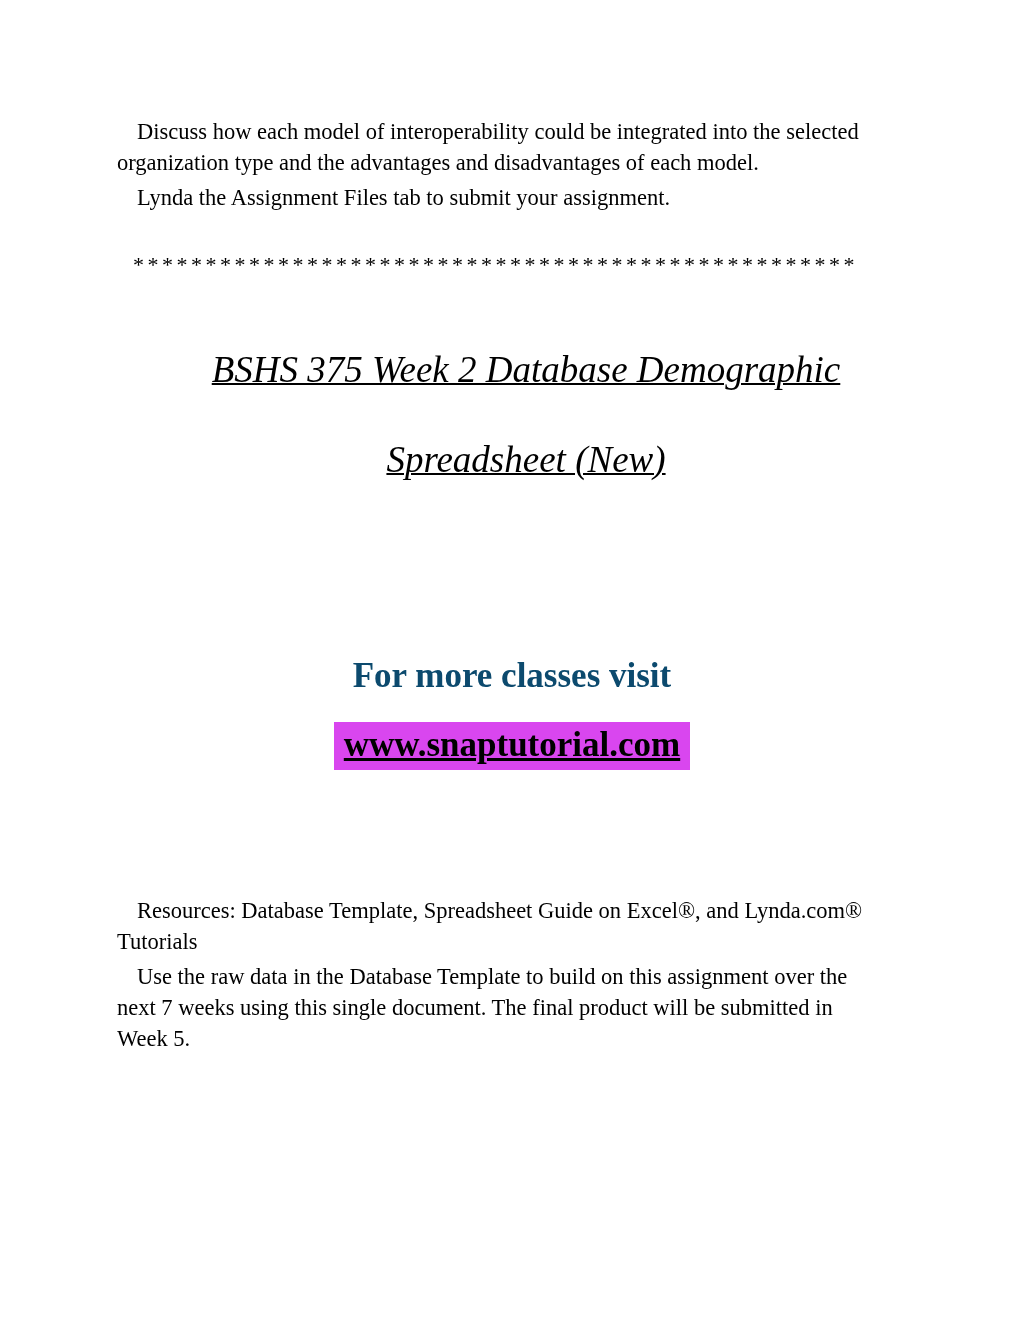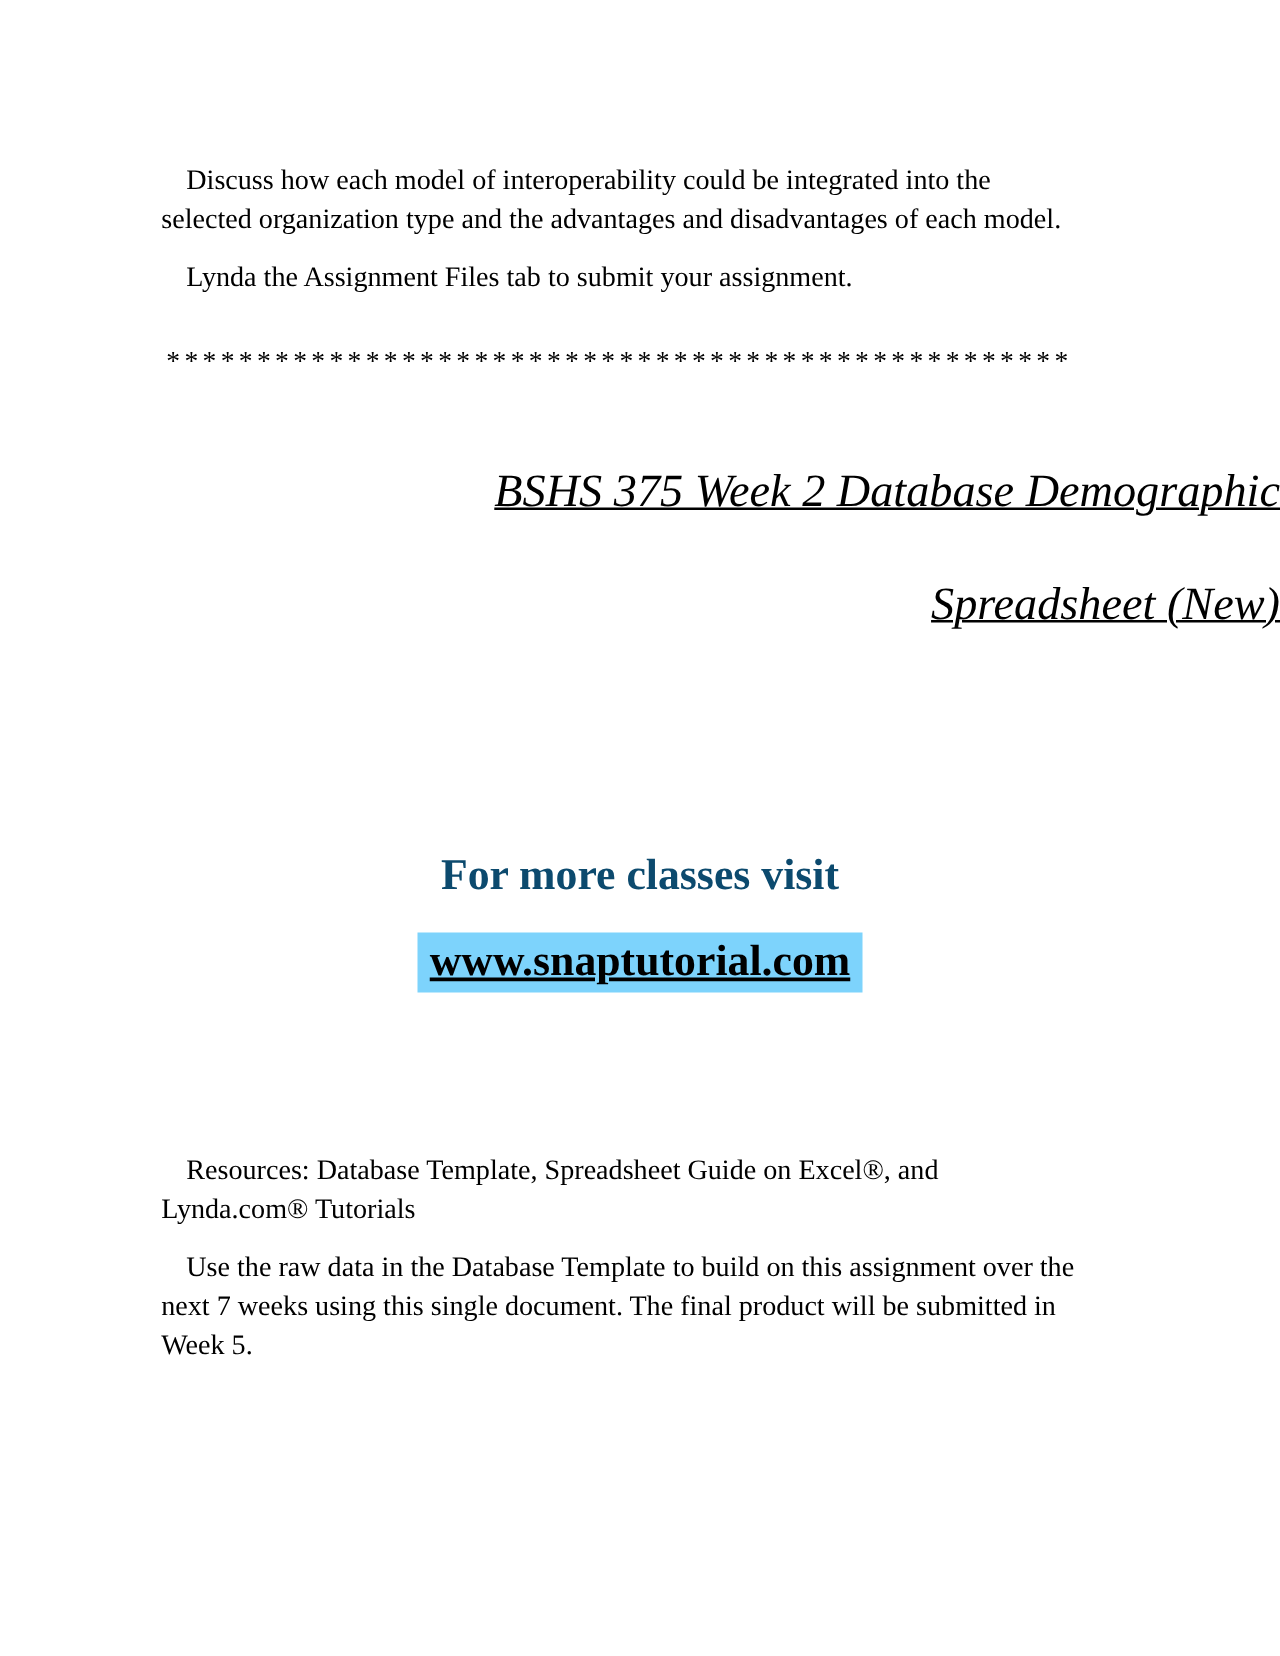--- a/index.html
+++ b/index.html
@@ -12,31 +12,31 @@
     font-family: "Liberation Serif", "DejaVu Serif", serif;
     box-sizing: border-box;
     padding-top: 112px;
     overflow: hidden;
   }
   .bodytext {
     margin: 0 141px 0 113px;
     font-size: 22.5px;
     line-height: 31px;
   }
-  .bodytext p { margin: 16px; text-indent: 20px; }
+  .bodytext p { margin: 4px; text-indent: 20px; }
   .stars {
     margin: 36px 0 0 133px;
     font-size: 22px;
     line-height: 31px;
     letter-spacing: 3.5px;
     white-space: nowrap;
   }
   .doc-title {
     margin: 66px 0 0 4px;
-    text-align: right;
+    text-align: center;
     font-size: 37px;
     font-weight: normal;
     font-style: italic;
     line-height: 48px;
     padding-left: 24px;
   }
   .doc-title .line {
     display: inline-block;
     text-decoration: underline;
     text-decoration-thickness: 2px;
@@ -51,21 +51,21 @@
     line-height: 42px;
     color: #0c4a6e;
   }
   .promo-linkwrap {
     margin: 25px 0 0 0;
     text-align: center;
     line-height: 42px;
   }
   .promo-link {
     display: inline-block;
-    background: #7dd3fc;
+    background: #d946ef;
     font-size: 35px;
     font-weight: bold;
     color: #000000;
     text-decoration: underline;
     text-decoration-thickness: 2.5px;
     padding: 2px 10px 4px 10px;
     cursor: pointer;
   }
   .resources { margin-top: 123px; }
 </style>

